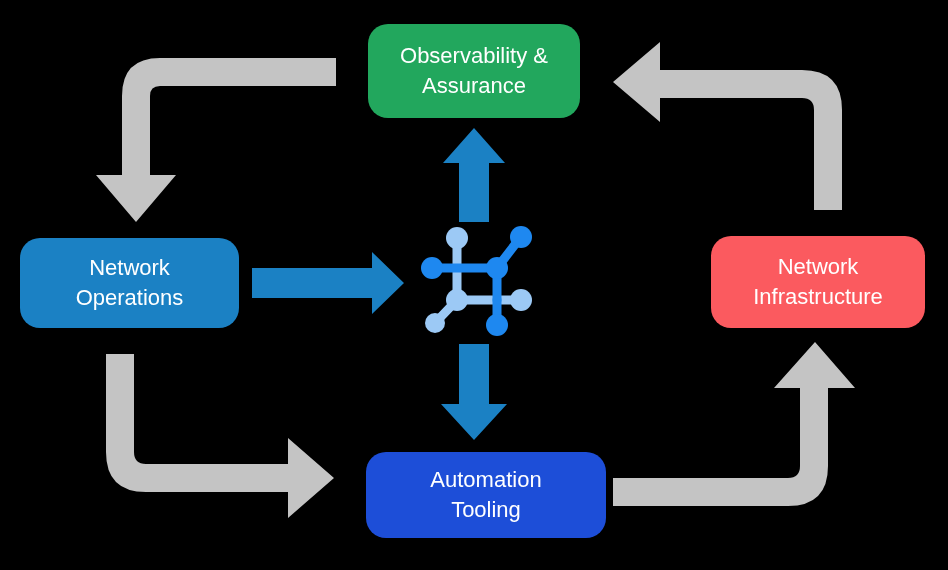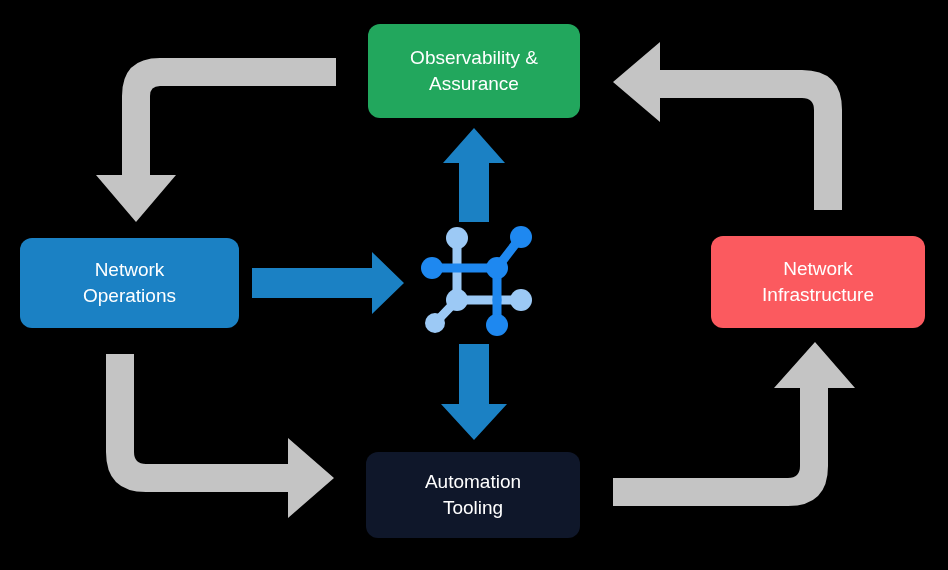--- a/index.html
+++ b/index.html
@@ -26,23 +26,23 @@
     width: 948px;
     height: 570px;
     display: block;
   }
   .node-box {
     position: absolute;
     display: flex;
     align-items: center;
     justify-content: center;
     text-align: center;
-    border-radius: 12px;
+    border-radius: 20px;
     color: #ffffff;
-    font-size: 19px;
+    font-size: 22px;
     line-height: 1.35;
     font-family: "Liberation Sans", sans-serif;
     box-sizing: border-box;
     padding: 21px 10px;
   }
   .node-label {
     white-space: pre-line;
     display: block;
   }
 </style>
@@ -188,18 +188,18 @@
   <div class="node-box" style="left:20px; top:238px; width:219px; height:90px; background:#1B81C4;">
     <span class="node-label">Network
 Operations</span>
   </div>
 
   <div class="node-box" style="left:711px; top:236px; width:214px; height:92px; background:#FB5A5F;">
     <span class="node-label">Network
 Infrastructure</span>
   </div>
 
-  <div class="node-box" style="left:366px; top:452px; width:214px; height:86px; background:#0f172a;">
+  <div class="node-box" style="left:366px; top:452px; width:240px; height:86px; background:#1d4ed8;">
     <span class="node-label">Automation
 Tooling</span>
   </div>
 
 </div>
 
 </body></html>

